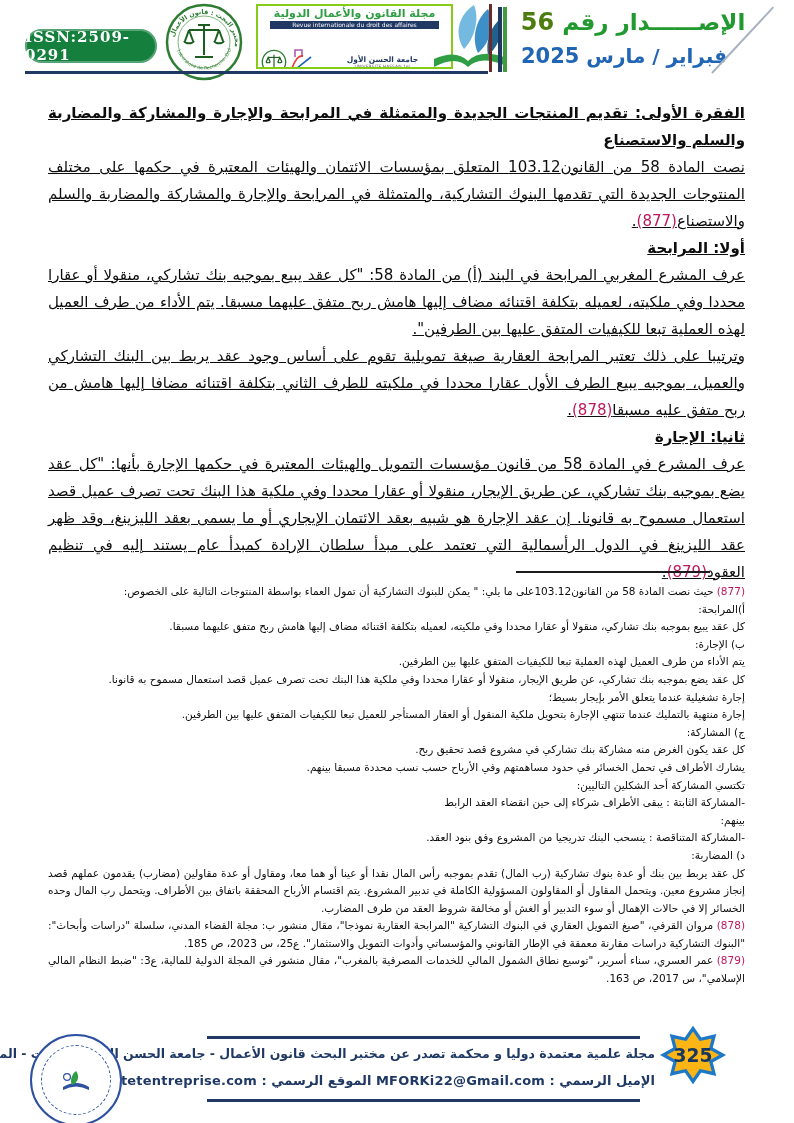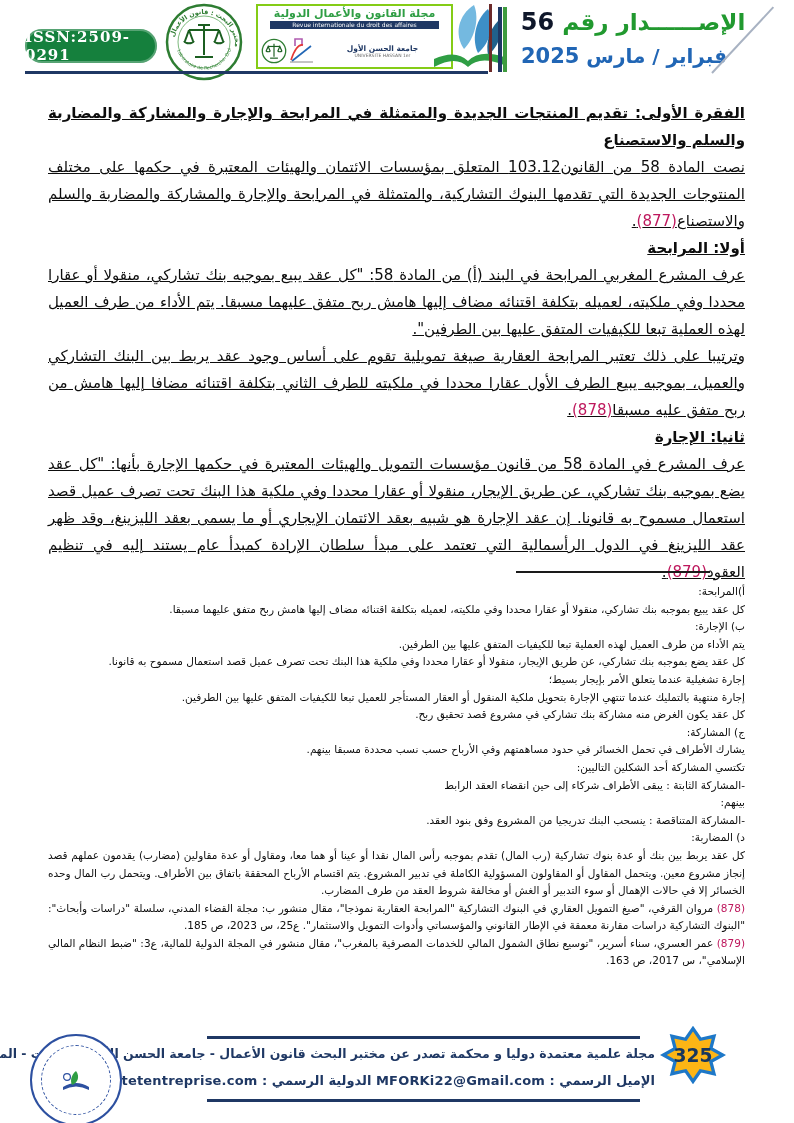--- a/index.html
+++ b/index.html
@@ -16,32 +16,32 @@
     display:flex;align-items:center;justify-content:center;
     font-family:"DejaVu Serif", serif;
   }
   #lab-logo{left:165px;top:3px;width:78px;height:78px;}
   #journal-box{
     left:256px;top:4px;width:197px;height:65px;border:2px solid #84cc16;background:#fff;
     box-sizing:border-box;overflow:hidden;
   }
   .jb-title{color:#2f9e44;font-weight:bold;font-size:11px;text-align:center;margin-top:1px;white-space:nowrap;}
   .jb-bar{background:#1f3864;color:#fff;font-size:6px;line-height:8px;height:8px;text-align:center;margin:1px 12px 0 12px;white-space:nowrap;overflow:hidden;}
-  .jb-mid{display:flex;align-items:center;height:33px;padding:5px 3px;}
+  .jb-mid{display:flex;align-items:center;height:33px;padding:16px 3px;}
   .jb-uni{flex:1;text-align:center;color:#1f3864;}
   .jb-uni .ar{font-size:7.5px;font-weight:bold;display:block;}
   .jb-uni .fr{font-size:4.5px;color:#666;display:block;}
   .jb-site{color:#2f9e44;font-weight:bold;font-size:8px;padding-left:5px;line-height:10px;}
   #bird-book{left:428px;top:1px;width:82px;height:72px;}
   #bar-maroon{left:489px;top:4px;width:3px;height:68px;background:#6d2a2a;}
   #bar-navy{left:498px;top:7px;width:4px;height:65px;background:#1f3864;}
   #bar-green{left:503px;top:7px;width:4px;height:65px;background:#3f9c3f;}
   #issue-line1{right:36px;top:8px;width:250px;text-align:center;direction:rtl;
     color:#21992f;font-weight:bold;font-size:23px;white-space:nowrap;}
-  #issue-line1 .num{color:#0f172a;font-size:24px;}
+  #issue-line1 .num{color:#4d7c0f;font-size:24px;}
   #issue-line2{right:60px;top:44px;width:220px;text-align:center;direction:rtl;
     color:#2166b5;font-weight:bold;font-size:20px;white-space:nowrap;}
   #issue-line2 .latin{font-size:21px;}
   #pen-slash{left:712px;top:72px;width:90px;height:2px;background:#a8b2c2;
     transform:rotate(-47deg);transform-origin:left center;}
   #header-rule{left:25px;top:71px;width:463px;height:3px;background:#1f3864;}
 
   
   #body-text{
     right:49px;left:48px;top:100px;direction:rtl;text-align:justify;
@@ -166,46 +166,47 @@
     <div class="b-para"><span>نصت المادة 58 من القانون103.12 المتعلق بمؤسسات الائتمان والهيئات المعتبرة في حكمها على مختلف المنتوجات الجديدة التي تقدمها البنوك التشاركية، والمتمثلة في المرابحة والإجارة والمشاركة والمضاربة والسلم والاستصناع</span><span class="ref">(877)</span><span>.</span></div>
     <div class="b-heading"><span>أولا: المرابحة</span></div>
     <div class="b-para"><span>عرف المشرع المغربي المرابحة  في البند (أ) من  المادة 58:  "كل عقد يبيع بموجبه بنك تشاركي، منقولا أو عقارا محددا وفي ملكيته، لعميله بتكلفة اقتنائه مضاف إليها هامش ربح متفق عليهما مسبقا. يتم الأداء من طرف العميل لهذه العملية تبعا للكيفيات المتفق عليها بين الطرفين".</span></div>
     <div class="b-para"><span>وترتيبا على ذلك تعتبر المرابحة العقارية صيغة تمويلية  تقوم على أساس وجود عقد يربط بين البنك التشاركي والعميل، بموجبه يبيع الطرف الأول عقارا محددا في ملكيته للطرف الثاني بتكلفة اقتنائه مضافا إليها هامش من ربح متفق عليه مسبقا</span><span class="ref">(878)</span><span>.</span></div>
     <div class="b-heading"><span>ثانيا: الإجارة</span></div>
     <div class="b-para"><span>عرف المشرع في المادة 58 من قانون مؤسسات التمويل والهيئات المعتبرة في حكمها الإجارة بأنها: "كل عقد يضع بموجبه بنك تشاركي، عن طريق الإيجار، منقولا أو عقارا محددا وفي ملكية هذا البنك تحت تصرف عميل قصد استعمال مسموح به قانونا. إن عقد الإجارة هو شبيه بعقد الائتمان الإيجاري أو ما يسمى بعقد الليزينغ، وقد ظهر عقد الليزينغ في الدول الرأسمالية التي تعتمد على مبدأ سلطان الإرادة كمبدأ عام يستند إليه في تنظيم العقود</span><span class="ref">(879)</span><span>.</span></div>
   </div>
 
 <div class="abs" id="footnote-sep"></div>
 <div class="abs" id="footnotes">
+    <div class="fn-line"><span class="ref">(877)</span><span> حيث نصت المادة 58 من القانون103.12على ما يلي: " يمكن للبنوك التشاركية أن تمول العماء بواسطة المنتوجات التالية على الخصوص:</span></div>
     <div class="fn-line"><span>أ)المرابحة:</span></div>
     <div class="fn-line"><span>كل عقد يبيع بموجبه بنك تشاركي، منقولا أو عقارا محددا وفي ملكيته، لعميله بتكلفة اقتنائه مضاف إليها هامش ربح متفق عليهما مسبقا.</span></div>
     <div class="fn-line"><span>ب) الإجارة:</span></div>
     <div class="fn-line"><span>يتم الأداء من طرف العميل لهذه العملية تبعا للكيفيات المتفق عليها بين الطرفين.</span></div>
     <div class="fn-line"><span>كل عقد يضع بموجبه بنك تشاركي، عن طريق الإيجار، منقولا أو عقارا محددا وفي ملكية هذا البنك تحت تصرف عميل قصد استعمال مسموح به قانونا.</span></div>
     <div class="fn-line"><span>إجارة تشغيلية عندما يتعلق الأمر بإيجار بسيط؛</span></div>
     <div class="fn-line"><span>إجارة منتهية بالتمليك عندما تنتهي الإجارة بتحويل ملكية المنقول أو العقار المستأجر للعميل تبعا للكيفيات المتفق عليها بين الطرفين.</span></div>
+    <div class="fn-line"><span>ج) المشاركة:</span></div>
     <div class="fn-line"><span>كل عقد يكون الغرض منه مشاركة بنك تشاركي في مشروع قصد تحقيق ربح.</span></div>
-    <div class="fn-line"><span>ج) المشاركة:</span></div>
     <div class="fn-line"><span>يشارك الأطراف في تحمل الخسائر في حدود مساهمتهم وفي الأرباح حسب نسب محددة مسبقا بينهم.</span></div>
     <div class="fn-line"><span>تكتسي المشاركة أحد الشكلين التاليين:</span></div>
     <div class="fn-line"><span>-المشاركة الثابتة : يبقى الأطراف شركاء إلى حين انقضاء العقد الرابط</span></div>
     <div class="fn-line"><span>بينهم:</span></div>
     <div class="fn-line"><span>-المشاركة المتناقصة : ينسحب البنك تدريجيا من المشروع وفق بنود العقد.</span></div>
     <div class="fn-line"><span>د) المضاربة:</span></div>
     <div class="fn-line"><span>كل عقد يربط بين بنك أو عدة بنوك تشاركية (رب المال) تقدم بموجبه رأس المال نقدا أو عينا أو هما معا، ومقاول أو عدة مقاولين (مضارب) يقدمون عملهم قصد إنجاز مشروع معين. ويتحمل المقاول أو المقاولون المسؤولية الكاملة في تدبير المشروع. يتم اقتسام الأرباح المحققة باتفاق بين الأطراف. ويتحمل رب المال وحده الخسائر إلا في حالات الإهمال أو سوء التدبير أو الغش أو مخالفة شروط العقد من طرف المضارب.</span></div>
     <div class="fn-line"><span class="ref">(878)</span><span> مروان القرفي، "صيغ التمويل العقاري في البنوك التشاركية "المرابحة العقارية نموذجا"، مقال منشور ب: مجلة القضاء المدني، سلسلة "دراسات وأبحاث": "البنوك التشاركية دراسات مقارنة معمقة في الإطار القانوني والمؤسساتي وأدوات التمويل والاستثمار".  ع25، س 2023، ص 185.</span></div>
     <div class="fn-line"><span class="ref">(879)</span><span> عمر العسري، سناء أسرير، "توسيع نطاق الشمول المالي للخدمات المصرفية بالمغرب"، مقال منشور في المجلة الدولية للمالية، ع3: "ضبط النظام المالي الإسلامي"، س 2017، ص 163.</span></div>
   </div>
 
 <div class="abs" id="footer-rule-top"></div>
 <div class="abs" id="footer-line1">مجلة علمية معتمدة  دوليا و محكمة تصدر عن مختبر البحث قانون الأعمال - جامعة الحسن الأول - سطات - المغرب</div>
 <div class="abs" id="footer-line2">
   <span>الإميل الرسمي : </span>
   <span class="latin">MFORKi22@Gmail.com</span>
-  <span> الدولية الرسمي : </span>
+  <span> الموقع الرسمي : </span>
   <span class="latin">WWW.Droitetentreprise.com</span>
 </div>
 <div class="abs" id="footer-rule-bottom"></div>
 
 <div class="abs" id="stamp">
   <div class="inner"></div>
   <svg width="34" height="30" viewBox="0 0 34 30">
     <path d="M 4 22 Q 17 14 30 22 L 30 25 Q 17 18 4 25 Z" fill="#2d50a0"></path>
     <path d="M 17 6 C 12 10 11 16 13 20 C 19 18 21 11 17 6 Z" fill="#2f9e44"></path>
     <circle cx="8" cy="12" r="3.4" fill="none" stroke="#2d50a0" stroke-width="1.2"></circle>

